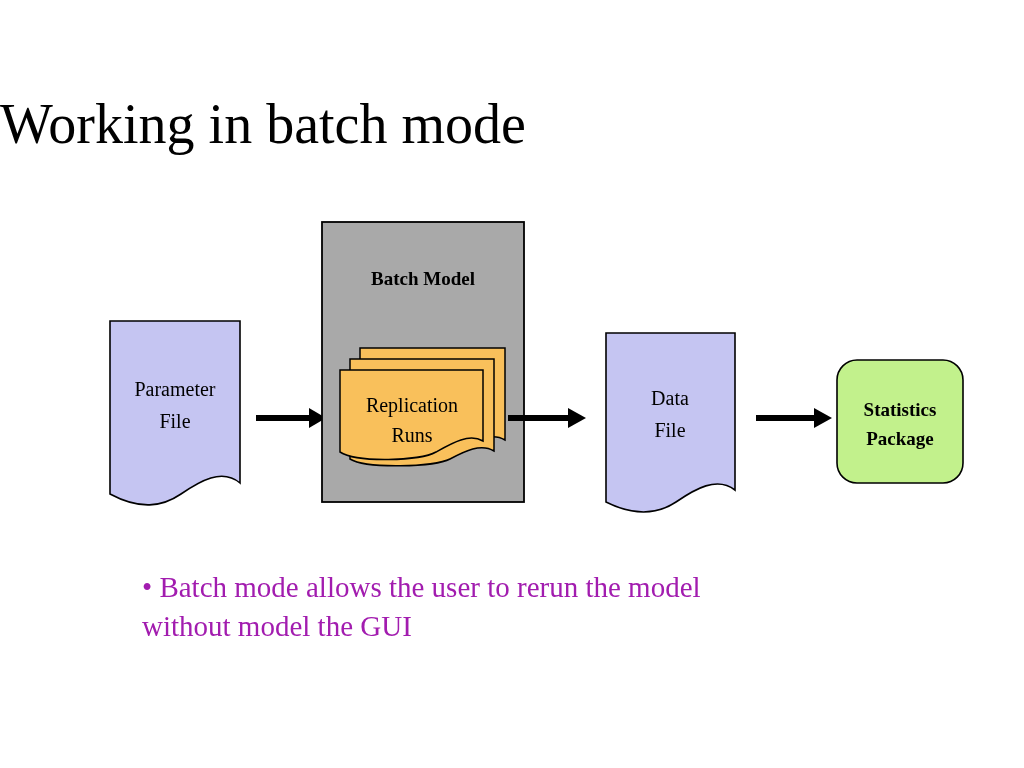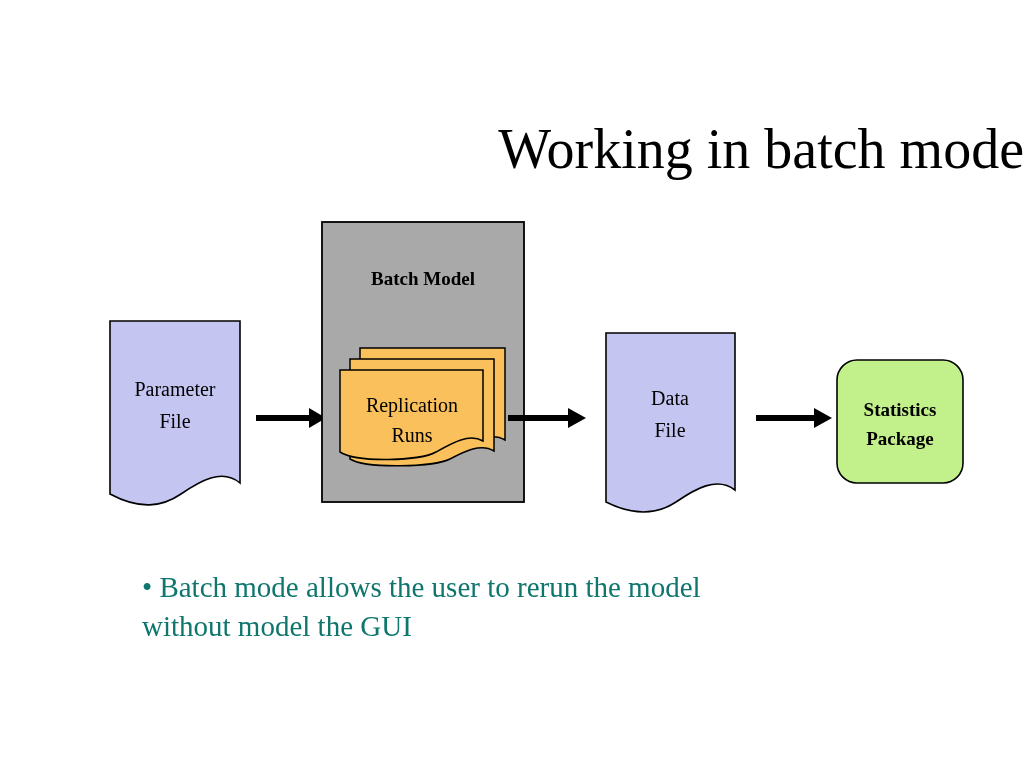--- a/index.html
+++ b/index.html
@@ -19,29 +19,28 @@
     position: relative;
     width: 1024px;
     height: 768px;
     background: #ffffff;
   }
   #slide-title {
     position: absolute;
     left: 0;
     top: 96px;
     width: 1024px;
-    text-align: right;
+    text-align: left;
     font-family: "Liberation Serif", "DejaVu Serif", serif;
     font-size: 56px;
     font-weight: normal;
     letter-spacing: 0px;
     line-height: 1.0;
     color: #000000;
     white-space: nowrap;
-    margin-top: 25px;
   }
   #diagram {
     position: absolute;
     left: 0;
     top: 200px;
     width: 1024px;
     height: 330px;
   }
   .shape-label {
     font-family: "Liberation Serif", "DejaVu Serif", serif;
@@ -56,21 +55,21 @@
     font-weight: bold;
   }
   #bullet-block {
     position: absolute;
     left: 142px;
     top: 568px;
     width: 760px;
     font-family: "Liberation Serif", "DejaVu Serif", serif;
     font-size: 29px;
     line-height: 1.33;
-    color: #0f766e;
+    color: #a21caf;
   }
   #bullet-block .bullet-line {
     white-space: pre-wrap;
   }
 </style>
 </head>
 <body>
 
 <div id="slide">
 

